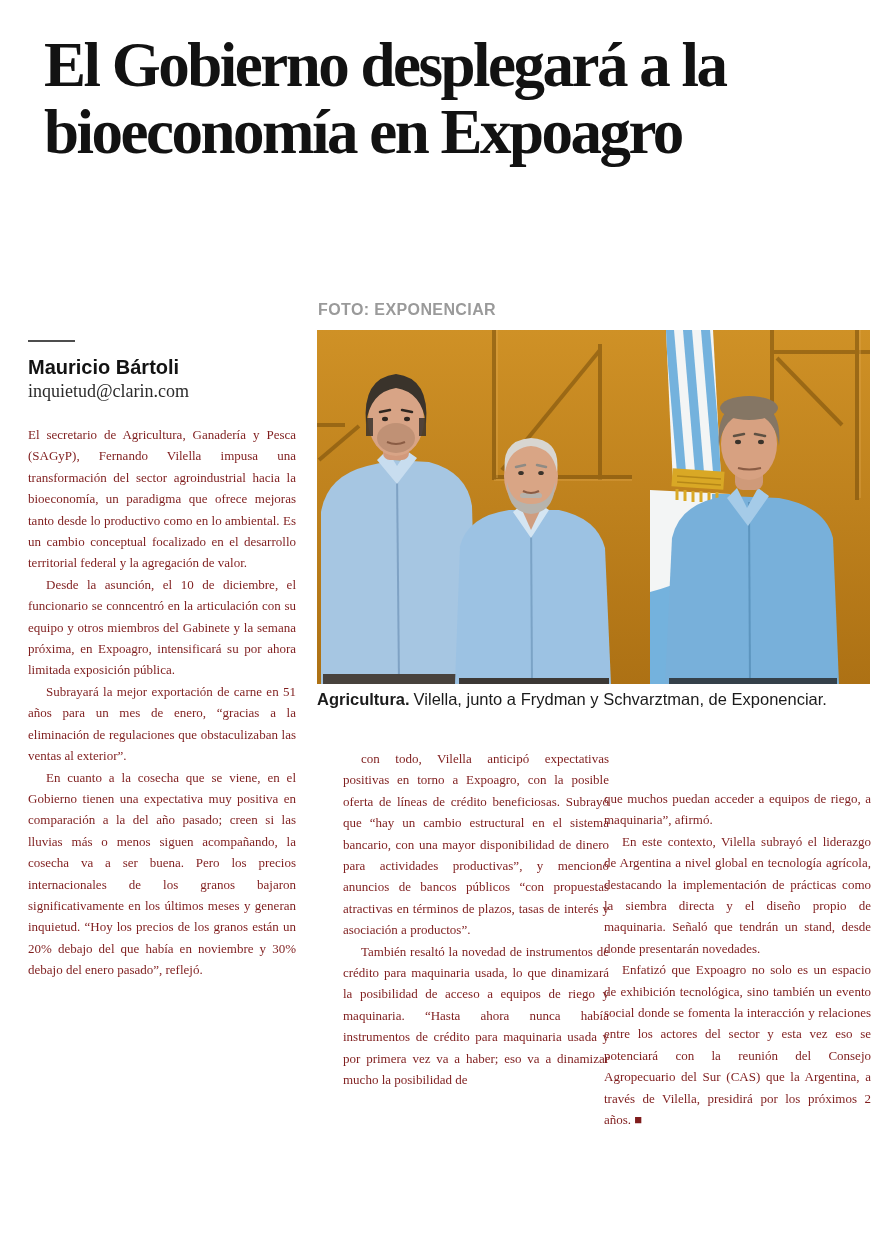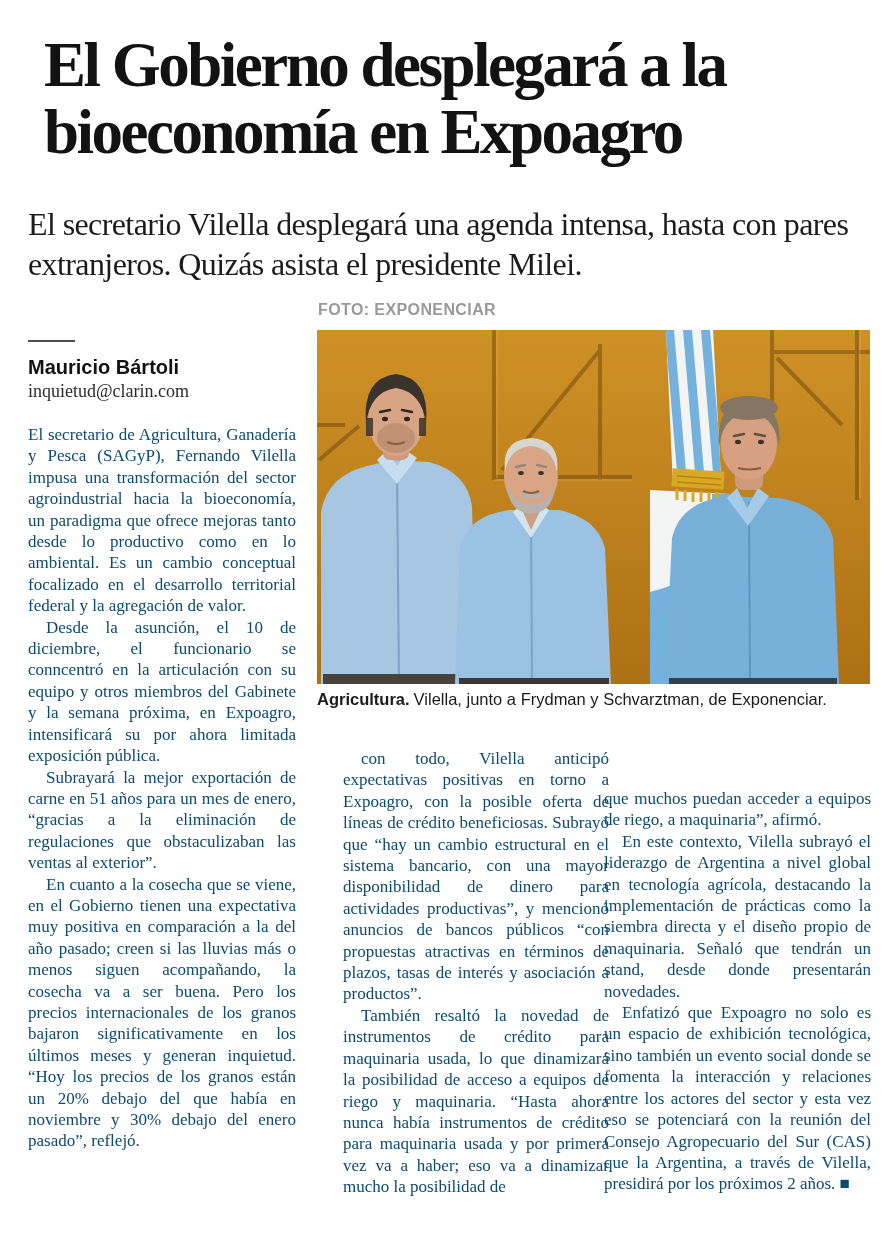--- a/index.html
+++ b/index.html
@@ -41,36 +41,35 @@
   .byline .name{font-family:"Liberation Sans",sans-serif;font-weight:700;font-size:20px;line-height:24px;color:#131313;}
   .byline .email{font-size:18px;line-height:25px;color:#2a2a2a;}
   .photo{position:absolute;left:317px;top:330px;width:553px;height:354px;overflow:hidden;}
   .photo svg{display:block;}
   .caption{
     position:absolute;left:317px;top:689px;width:553px;
     font-family:"Liberation Sans",sans-serif;font-size:16.5px;line-height:21px;color:#1b1b1b;
   }
   .caption .lead{font-weight:700;margin-right:4px;}
   .col{
-    position:absolute;font-size:17px;line-height:21.4px;text-align:justify;color:#0c4a6e;
+    position:absolute;font-size:13px;line-height:21.4px;text-align:justify;color:#7f1d1d;
   }
   .col p{margin:0;}
   .col p.ind{text-indent:18px;}
   .col1{left:28px;top:424px;width:268px;}
   .col2{left:317px;top:748px;width:266px;margin-left:26px;}
   .col3{left:604px;top:748px;width:267px;margin-top:40px;}
 </style>
 </head>
 <body>
 
 <div class="page">
 
   <h1 class="headline">El Gobierno desplegará a la bioeconomía en Expoagro</h1>
 
-  <p class="deck">El secretario Vilella desplegará una agenda intensa, hasta con pares extranjeros. Quizás asista el presidente Milei.</p>
 
   <div class="credit">FOTO: EXPONENCIAR</div>
 
   <div class="byline">
     <div class="rule"></div>
     <div class="name">Mauricio Bártoli</div>
     <div class="email">inquietud@clarin.com</div>
   </div>
 
   <div class="col col1">

